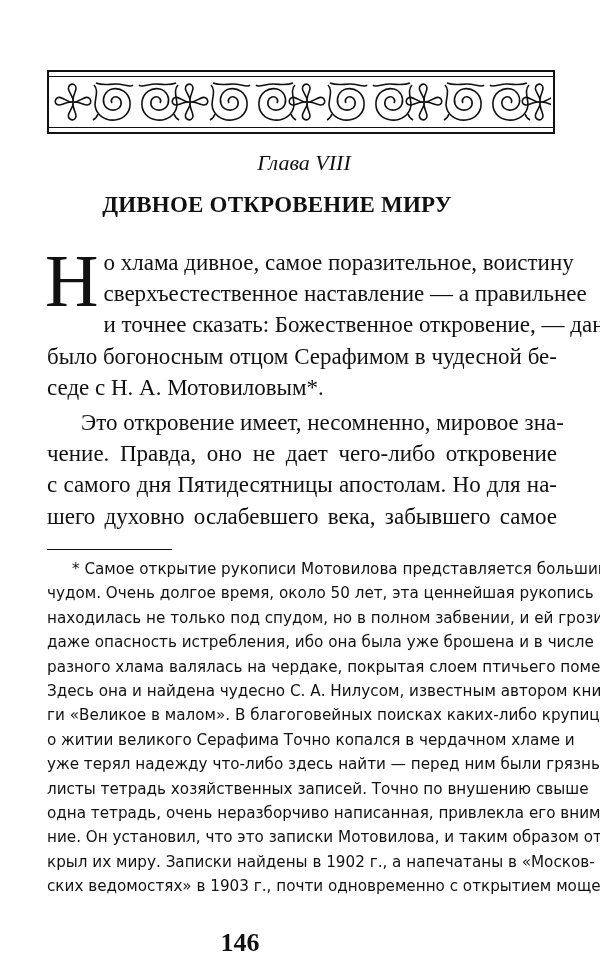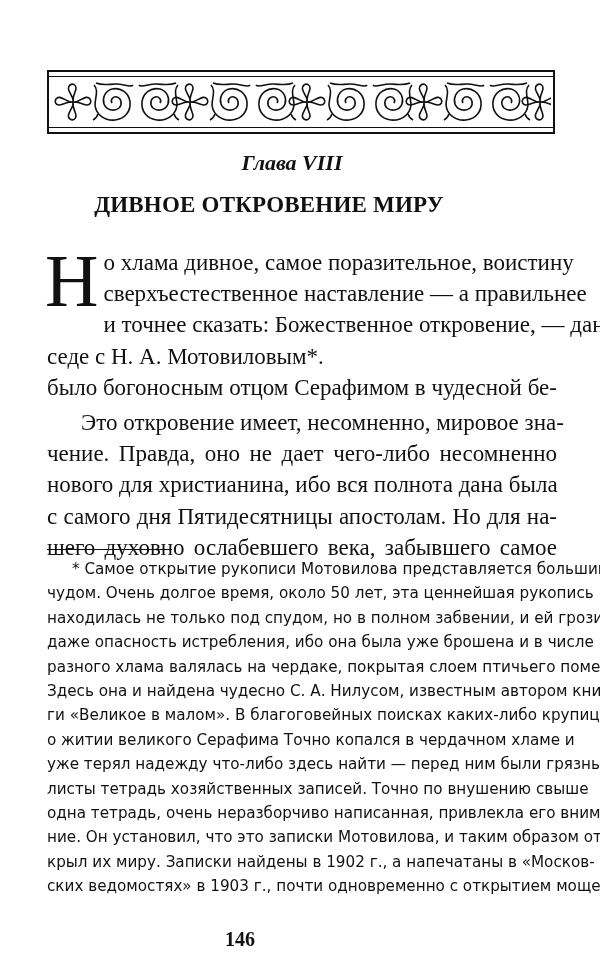--- a/index.html
+++ b/index.html
@@ -1,32 +1,32 @@
 <!DOCTYPE html>
 <html><head>
 <meta charset="utf-8">
 <style>
   html, body { margin: 0; padding: 0; background: #ffffff; }
   body { width: 600px; height: 979px; position: relative; overflow: hidden; color: #111; font-family: "DejaVu Serif", "Liberation Serif", serif; }
   .ornament { position: absolute; left: 47px; top: 70px; width: 508px; height: 64px; box-sizing: border-box; border: 2px solid #111; }
   .ornament .inner { position: absolute; left: 0; right: 0; top: 4px; bottom: 4px; border-top: 1.5px solid #111; border-bottom: 1.5px solid #111; }
   .ornament svg { position: absolute; left: 2px; top: 6px; }
-  .chapter { position: absolute; left: 0; width: 584px; top: 150px; text-align: center; font-family: "Liberation Serif", serif; font-style: italic; font-weight: bold; font-size: 22px; }
-  .title { position: absolute; left: 4px; width: 530px; top: 192px; text-align: center; font-family: "Liberation Serif", serif; font-weight: bold; font-size: 23px; letter-spacing: 0.2px; }
+  .chapter { position: absolute; left: 12px; width: 584px; top: 150px; text-align: center; font-family: "Liberation Serif", serif; font-style: italic; font-weight: normal; font-size: 22px; }
+  .title { position: absolute; left: 12px; width: 530px; top: 192px; text-align: center; font-family: "Liberation Serif", serif; font-weight: bold; font-size: 23px; letter-spacing: 0.2px; }
   .body { position: absolute; left: 47px; width: 510px; top: 247px; font-family: "Liberation Serif", serif; font-size: 23px; line-height: 31.2px; text-align: justify; }
   .body p { margin: 0; }
   .dropcap { float: left; font-size: 74px; line-height: 58px; margin: 5px 5px 0 -2px; font-family: "Liberation Serif", serif; }
   .line { display: block; text-align: justify; text-align-last: justify; white-space: nowrap; }
   .line.last { text-align-last: left; }
   .rule { position: absolute; left: 47px; top: 549px; width: 125px; border-top: 1.5px solid #111; }
   .footnote { position: absolute; left: 47px; width: 510px; top: 557px; font-family: "DejaVu Sans", sans-serif; font-size: 15.2px; line-height: 24.4px; }
   .fline { display: block; text-align: justify; text-align-last: justify; white-space: nowrap; }
   .fline.first { padding-left: 25px; }
   .fline.last { text-align-last: left; }
-  .pagenum { position: absolute; left: 0; width: 480px; top: 928px; text-align: center; font-family: "Liberation Serif", serif; font-weight: bold; font-size: 20px; }
+  .pagenum { position: absolute; left: 0; width: 480px; top: 928px; text-align: center; font-family: "Liberation Serif", serif; font-weight: bold; font-size: 26px; }
 </style>
 </head>
 <body>
 
 <div class="ornament">
   <div class="inner"></div>
   <svg width="500" height="48" viewBox="0 0 500 48">
     <defs>
       <g id="cross" fill="none" stroke="#111" stroke-width="1.6">
         <path d="M0,-3 C-3,-10 -7,-14 -3,-17 C0,-19 3,-17 3,-14 C3,-11 1,-9 0,-3 Z"></path>
@@ -60,27 +60,26 @@
 
 <div class="chapter">Глава VIII</div>
 <div class="title">ДИВНОЕ ОТКРОВЕНИЕ МИРУ</div>
 
 <div class="body">
   <p>
     <span class="dropcap">Н</span>
     <span class="line">о хлама дивное, самое поразительное, воистину</span>
     <span class="line">сверхъестественное наставление — а правильнее</span>
     <span class="line">и точнее сказать: Божественное откровение, — дано</span>
+    <span class="line">было богоносным отцом Серафимом в чудесной бе-</span>
     <span class="line last">седе с Н. А. Мотовиловым*.</span>
-    <span class="line">было богоносным отцом Серафимом в чудесной бе-</span>
   </p>
   <p style="margin-top:4px;">
     <span class="line" style="padding-left:34px;">Это откровение имеет, несомненно, мировое зна-</span>
-    <span class="line">чение. Правда, оно не дает чего-либо несомненно</span>
-    <span class="line">нового для христианина, ибо вся полнота дана была</span>
+    <span class="line">чение. Правда, оно не дает чего-либо откровение</span>
     <span class="line">с самого дня Пятидесятницы апостолам. Но для на-</span>
     <span class="line">шего духовно ослабевшего века, забывшего самое</span>
   </p>
 </div>
 
 <div class="rule"></div>
 
 <div class="footnote">
   <span class="fline first">* Самое открытие рукописи Мотовилова представляется большим</span>
   <span class="fline">чудом. Очень долгое время, около 50 лет, эта ценнейшая рукопись</span>

